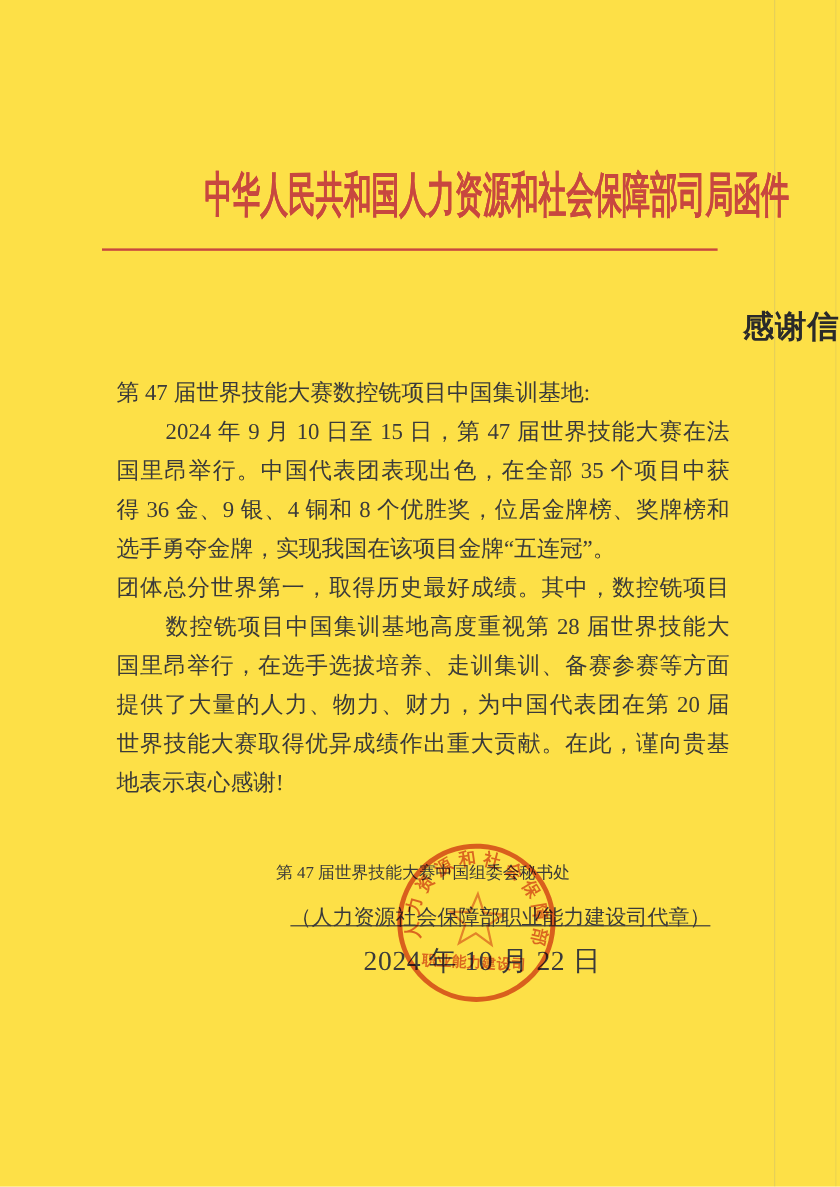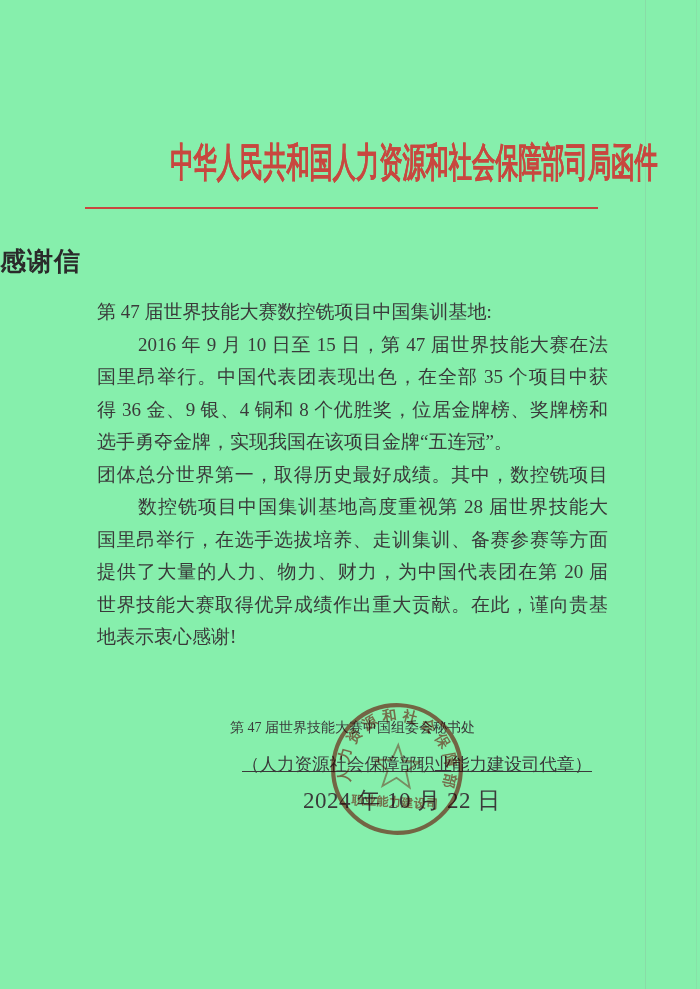--- a/index.html
+++ b/index.html
@@ -1,44 +1,44 @@
 <!DOCTYPE html>
 <html style="--header-red: #c8473f; --rule-red: #c8473f; --seal-red: #d0443a; --text-dark: #3a3a3a; --title-black: #2a2a2a;"><head>
 <meta charset="utf-8">
 <style>
   html,body{margin:0;padding:0;background:#ffffff;}
   .page{
-    position:relative;width:700px;height:989px;background:#86efac;
+    position:relative;width:700px;height:989px;background:#fde047;
     overflow:hidden;
     font-family:"Liberation Serif","DejaVu Serif",serif;
   }
   
   .scan-line{position:absolute;top:0;bottom:0;width:1px;background:rgba(150,150,150,.22);}
   .scan-line.l1{left:645px;}
   .scan-line.l2{left:696px;background:rgba(150,150,150,.15);}
 
   
   .doc-header{position:absolute;top:140px;left:0;width:100%;text-align:center;white-space:nowrap;}
   .doc-header .t{
     display:inline-block;font-size:40px;line-height:46px;font-weight:bold;
     color:var(--header-red);letter-spacing:0;
     transform:translateX(-6px) scaleX(0.58);transform-origin:center;
     text-shadow:0 0 .5px var(--header-red);
   }
   .header-rule{position:absolute;top:207px;left:85px;width:513px;height:2px;background:var(--rule-red);}
 
   
   .letter-title{
-    position:absolute;top:247px;left:0;width:100%;text-align:left;
+    position:absolute;top:258px;left:0;width:100%;text-align:right;
     font-size:26px;line-height:30px;font-weight:bold;color:var(--title-black);letter-spacing:1px;
   }
 
   
   .body-block{
-    position:absolute;top:296px;left:97px;width:511px;
+    position:absolute;top:312px;left:97px;width:511px;
     font-size:19px;line-height:32.5px;color:var(--text-dark);
   }
   .body-block .line{text-align:justify;text-align-last:left;}
   .body-block .line.just{text-align-last:justify;}
   .body-block .line.ind{padding-left:41px;}
 
   
   .sig{position:absolute;color:var(--text-dark);white-space:nowrap;}
   .sig.org{top:719px;left:230px;font-size:14px;}
   .sig.note{top:752px;left:242px;font-size:17.5px;text-decoration:underline;}
@@ -67,21 +67,21 @@
 
   <div class="doc-header">
     <span class="t">中华人民共和国人力资源和社会保障部司局函件</span>
   </div>
   <div class="header-rule"></div>
 
   <div class="letter-title">感谢信</div>
 
   <div class="body-block">
       <div class="line">第 47 届世界技能大赛数控铣项目中国集训基地:</div>
-      <div class="line just ind">2016 年 9 月 10 日至 15 日，第 47 届世界技能大赛在法</div>
+      <div class="line just ind">2024 年 9 月 10 日至 15 日，第 47 届世界技能大赛在法</div>
       <div class="line just">国里昂举行。中国代表团表现出色，在全部 35 个项目中获</div>
       <div class="line just">得 36 金、9 银、4 铜和 8 个优胜奖，位居金牌榜、奖牌榜和</div>
       <div class="line">选手勇夺金牌，实现我国在该项目金牌“五连冠”。</div>
       <div class="line just">团体总分世界第一，取得历史最好成绩。其中，数控铣项目</div>
       <div class="line just ind">数控铣项目中国集训基地高度重视第 28 届世界技能大</div>
       <div class="line just">国里昂举行，在选手选拔培养、走训集训、备赛参赛等方面</div>
       <div class="line just">提供了大量的人力、物力、财力，为中国代表团在第 20 届</div>
       <div class="line just">世界技能大赛取得优异成绩作出重大贡献。在此，谨向贵基</div>
       <div class="line">地表示衷心感谢!</div>
     </div>

